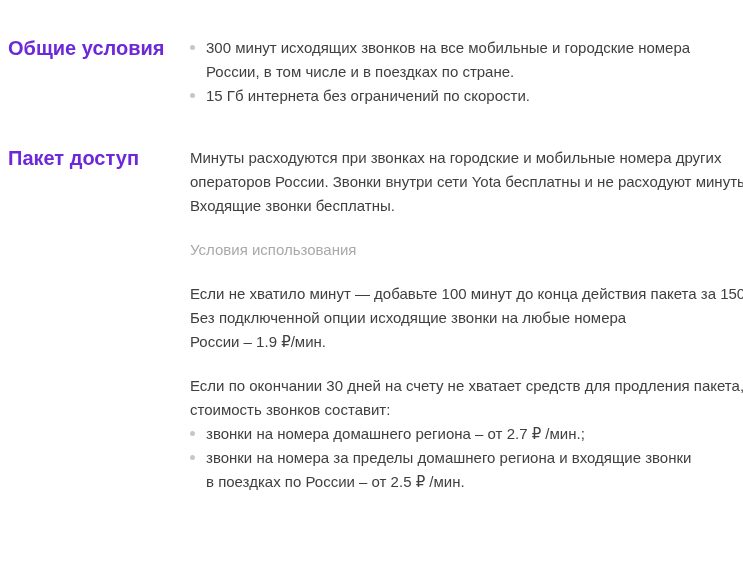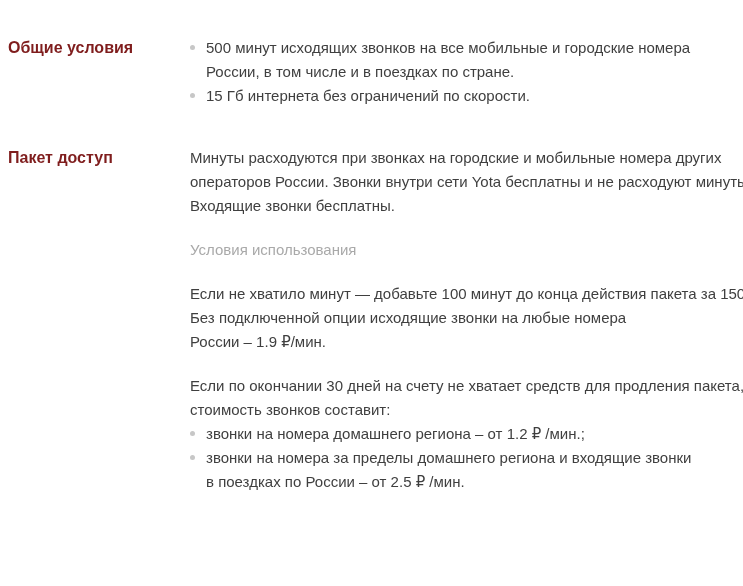--- a/index.html
+++ b/index.html
@@ -20,24 +20,24 @@
   .row {
     display: grid;
     grid-template-columns: 182px 1fr;
     align-items: start;
   }
   .row + .row {
     margin-top: 38px;
   }
   h2.col-title {
     margin: 0;
-    font-size: 16px;
+    font-size: 20px;
     line-height: 24px;
     font-weight: bold;
-    color: #7f1d1d;
+    color: #6d28d9;
     white-space: pre;
   }
   .content {
     font-size: 15px;
     line-height: 24px;
   }
   .content p {
     margin: 0;
     white-space: pre;
     color: #3f3f3f;
@@ -72,40 +72,40 @@
 </style>
 </head>
 <body>
 
 <main class="page">
 
   <section class="row">
     <h2 class="col-title">Общие условия</h2>
     <div class="content">
       <ul class="dot-list">
-        <li><span class="dot"></span><span>500 минут исходящих звонков на все мобильные и городские номера
+        <li><span class="dot"></span><span>300 минут исходящих звонков на все мобильные и городские номера
 России, в том числе и в поездках по стране.</span></li>
         <li><span class="dot"></span><span>15 Гб интернета без ограничений по скорости.</span></li>
       </ul>
     </div>
   </section>
 
   <section class="row">
     <h2 class="col-title">Пакет доступ</h2>
     <div class="content">
       <p>Минуты расходуются при звонках на городские и мобильные номера других
 операторов России. Звонки внутри сети Yota бесплатны и не расходуют минуты.
 Входящие звонки бесплатны.</p>
       <p class="muted">Условия использования</p>
       <p>Если не хватило минут — добавьте 100 минут до конца действия пакета за 150 ₽.
 Без подключенной опции исходящие звонки на любые номера
 России – 1.9 ₽/мин.</p>
       <p>Если по окончании 30 дней на счету не хватает средств для продления пакета,
 стоимость звонков составит:</p>
       <ul class="dot-list">
-        <li><span class="dot"></span><span>звонки на номера домашнего региона – от 1.2 ₽ /мин.;</span></li>
+        <li><span class="dot"></span><span>звонки на номера домашнего региона – от 2.7 ₽ /мин.;</span></li>
         <li><span class="dot"></span><span>звонки на номера за пределы домашнего региона и входящие звонки
 в поездках по России – от 2.5 ₽ /мин.</span></li>
       </ul>
     </div>
   </section>
 
 </main>
 
 </body></html>

